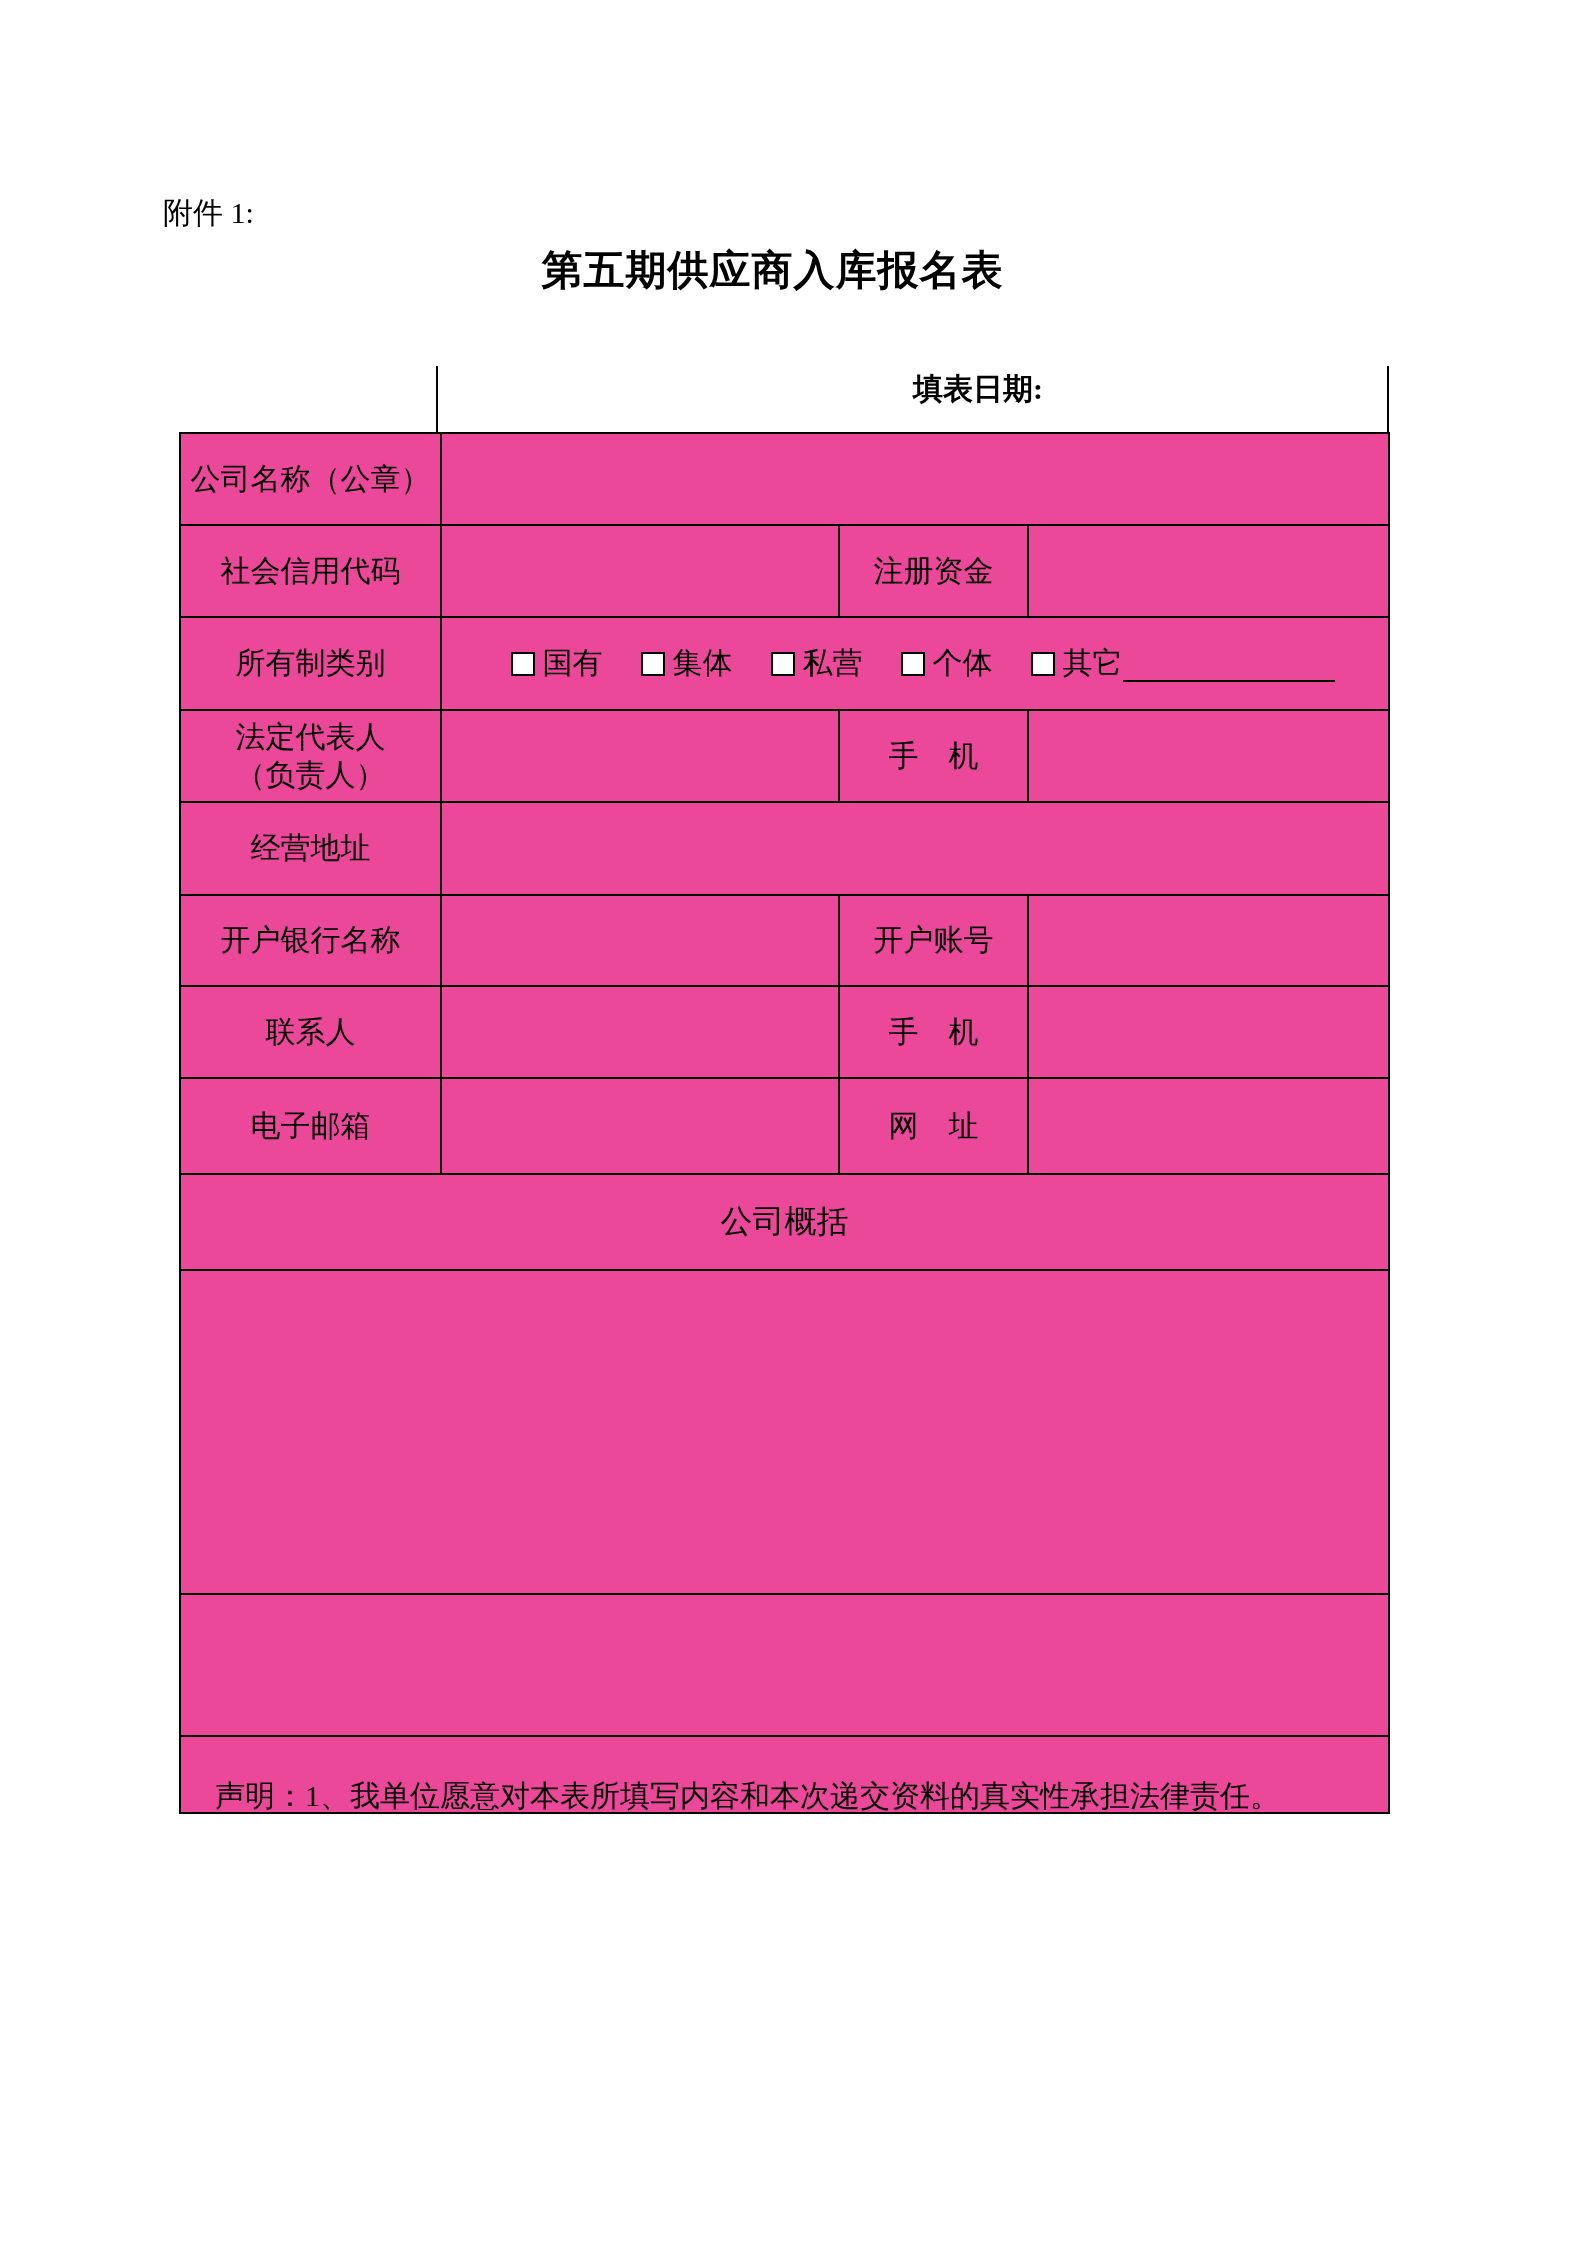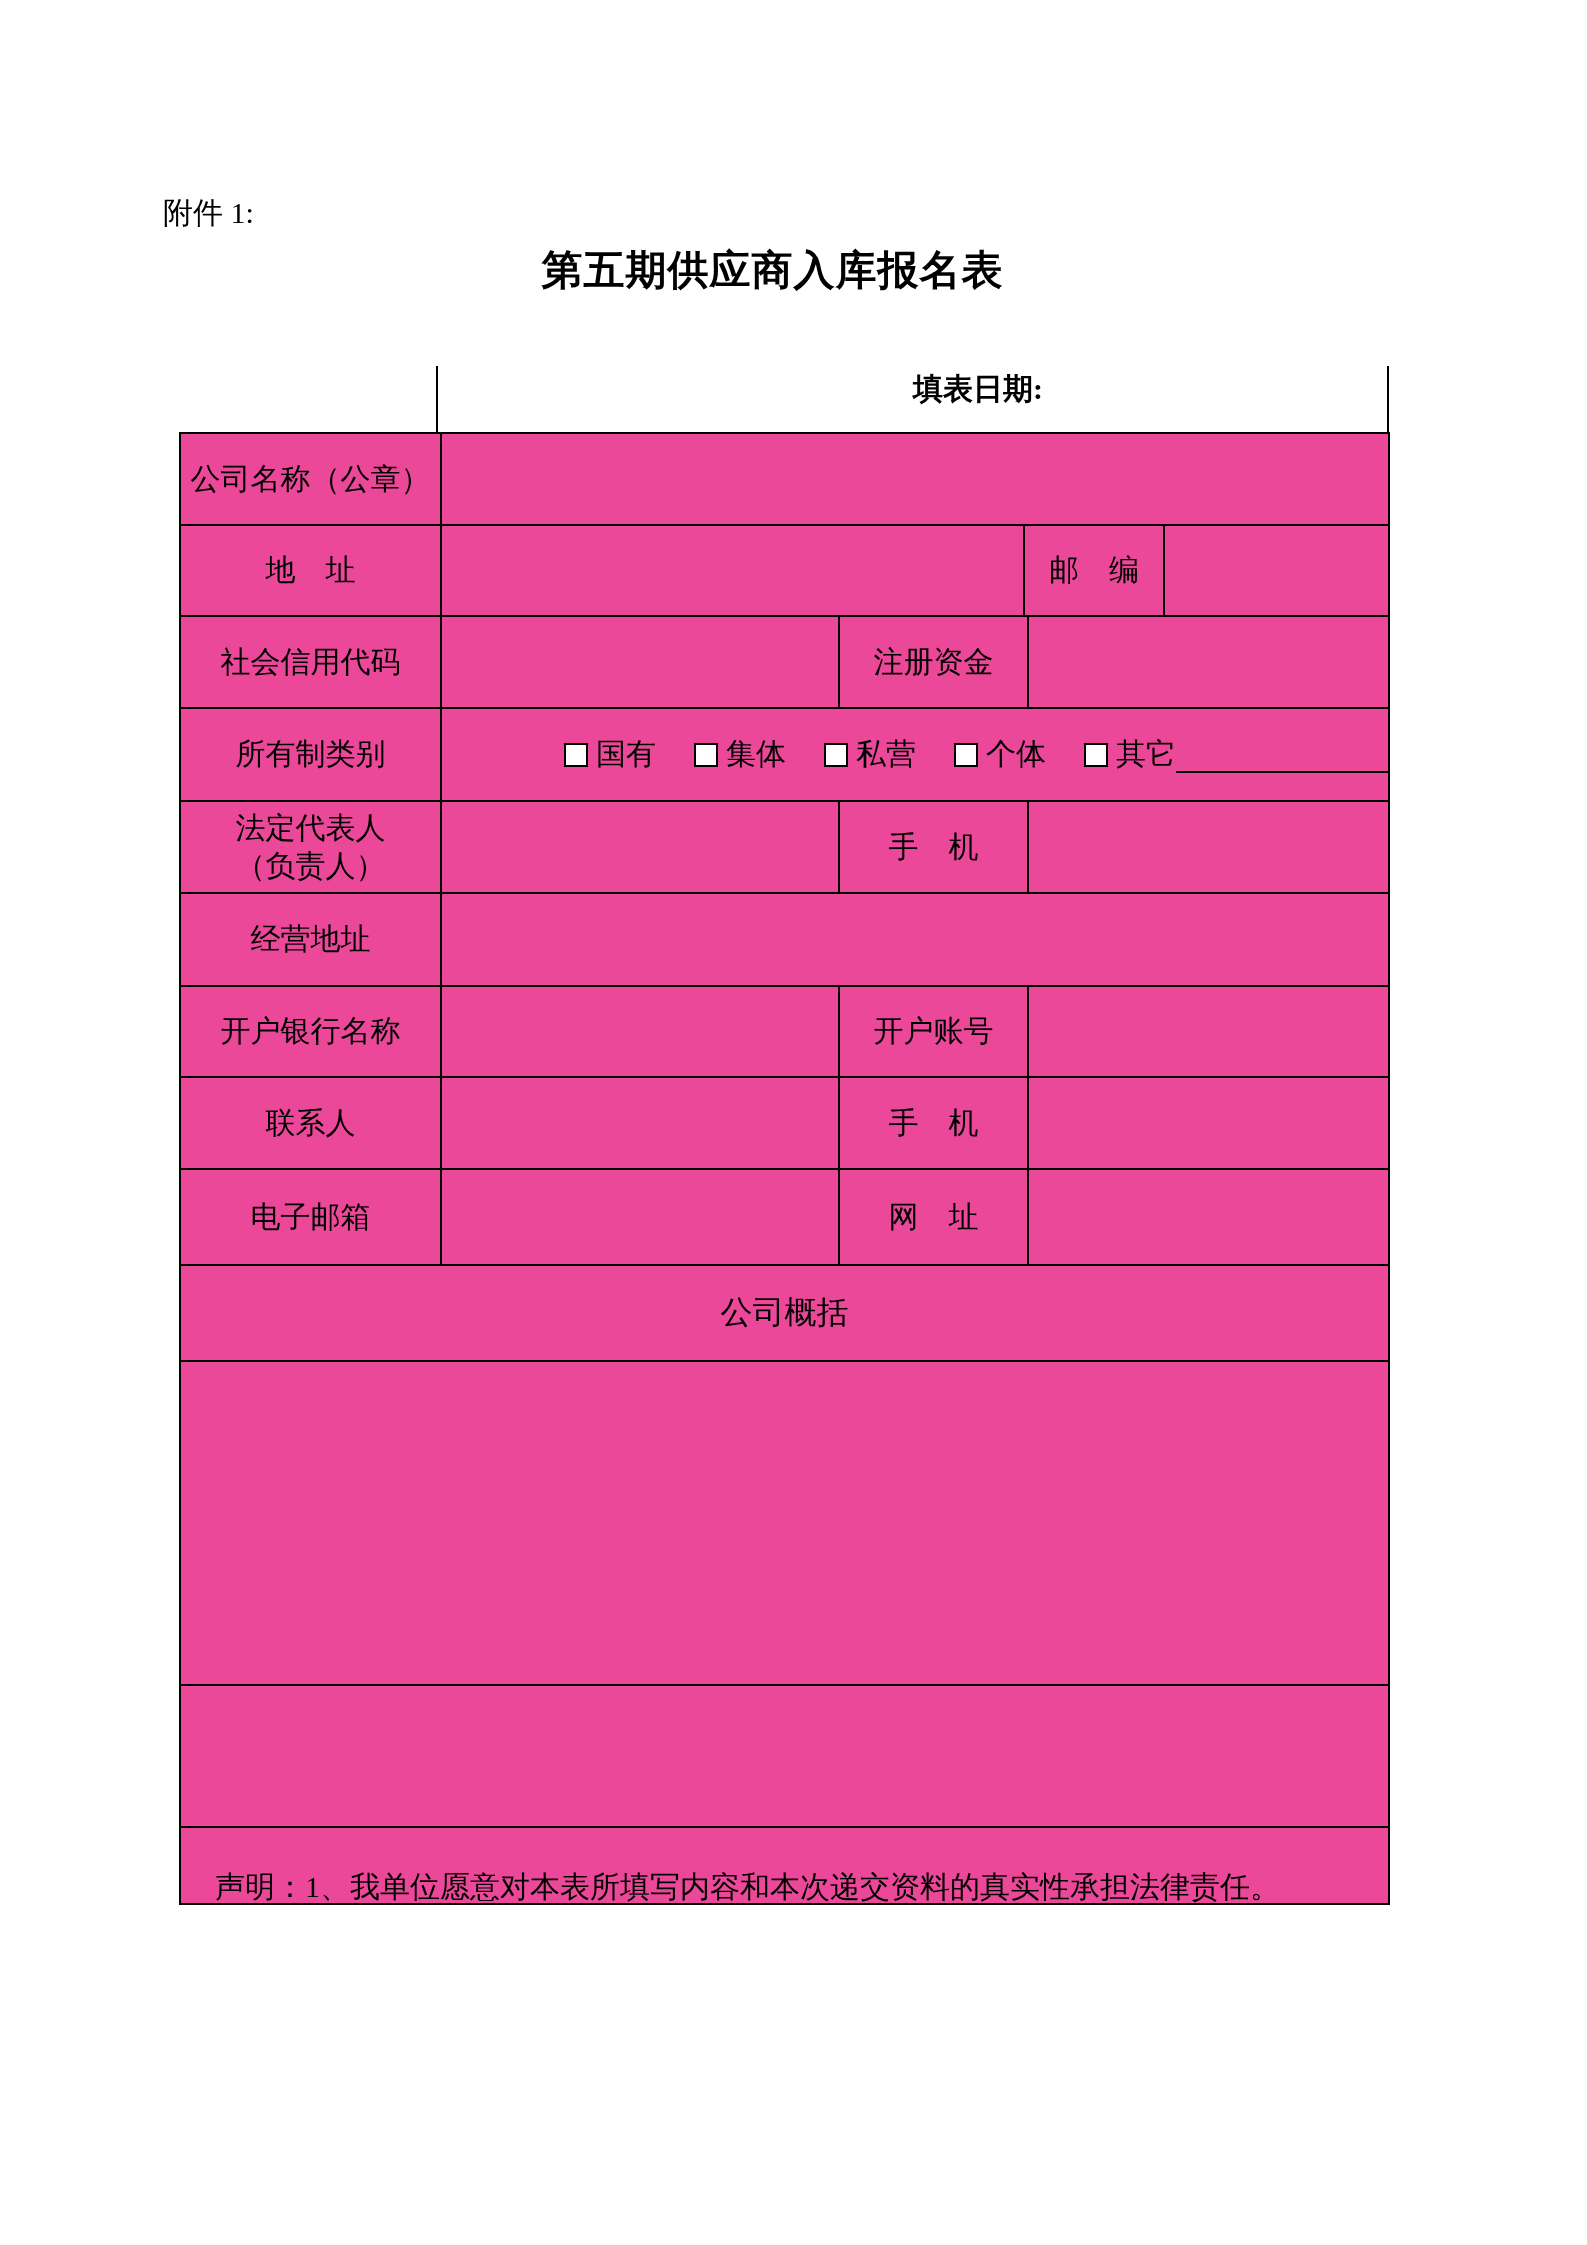--- a/index.html
+++ b/index.html
@@ -43,21 +43,21 @@
   .c3b { width: 140px; }
   .c4b { width: 225px; }
   .cwide { width: 948px; }
   .cfull { width: 1207px; }
 
   .label-2line { flex-direction: column; line-height: 38px; justify-content: center; }
   .hdr { font-size: 32px; }
   .decl { justify-content: flex-start; padding-left: 34px; font-size: 30px; margin-top: 44px; }
 
   .own-cell {
-    justify-content: flex-end; padding-left: 15px;
+    justify-content: center; padding-left: 15px;
     font-family: "Liberation Sans", "DejaVu Sans", sans-serif;
   }
   .opt { display: flex; align-items: center; margin-right: 38px; font-size: 30px; }
   .opt:last-of-type { margin-right: 0; }
   .cbx { width: 24px; height: 24px; border: 2px solid #000; margin-right: 8px; flex: none; background: #fff; }
   .fill-line { width: 212px; height: 36px; border-bottom: 2px solid #000; flex: none; }
 </style>
 </head>
 <body>
 
@@ -70,26 +70,20 @@
   <div class="stub stub-left"></div>
   <div class="stub stub-right"></div>
 
   <div class="form">
 
     <div class="row" style="height:90px">
       <div class="cell c1">公司名称（公章）</div>
       <div class="cell cwide"></div>
     </div>
 
-    <div class="row" style="height:91px">
-      <div class="cell c1">地　址</div>
-      <div class="cell c2b"></div>
-      <div class="cell c3b">邮　编</div>
-      <div class="cell c4b"></div>
-    </div>
 
     <div class="row" style="height:92px">
       <div class="cell c1">社会信用代码</div>
       <div class="cell c2"></div>
       <div class="cell c3">注册资金</div>
       <div class="cell c4"></div>
     </div>
 
     <div class="row" style="height:93px">
       <div class="cell c1">所有制类别</div>

